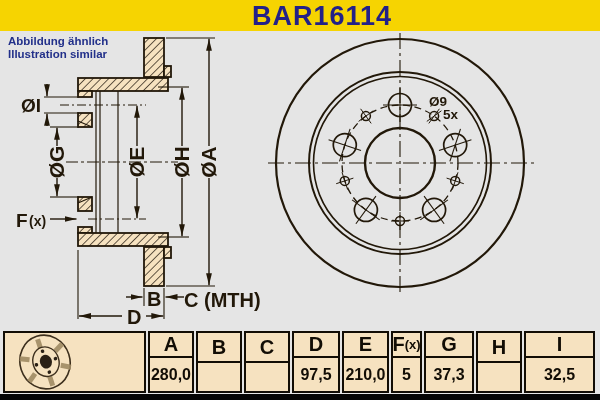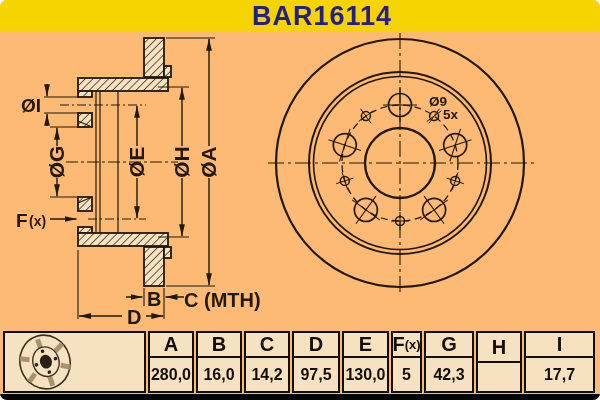--- a/index.html
+++ b/index.html
@@ -1,20 +1,19 @@
 <!DOCTYPE html>
 <html><head>
 <meta charset="utf-8">
 <style>
   html,body{margin:0;padding:0;}
   .stage{
     position:relative;width:600px;height:400px;overflow:hidden;
-    background:#fdba74;
+    background:#e5e5e5;
     font-family:"Liberation Sans",sans-serif;
-    border-radius:7px;
   }
   .banner{
     position:absolute;left:0;top:0;width:600px;height:31px;
     background:#f6d401;
   }
   .banner .title{
     position:absolute;left:44px;right:0;top:1px;text-align:center;
     font-size:27px;font-weight:bold;letter-spacing:1px;color:#232188;
   }
   .note{
@@ -49,20 +48,24 @@
 </style>
 </head>
 <body>
 
 <div class="stage">
 
   <div class="banner">
     <div class="title">BAR16114</div>
   </div>
 
+  <div class="note">
+    <div>Abbildung ähnlich</div>
+    <div>Illustration similar</div>
+  </div>
 
   <svg class="drawing" width="600" height="400" viewBox="0 0 600 400">
     <defs>
       <pattern id="hatch" width="5.5" height="5.5" patternUnits="userSpaceOnUse" patternTransform="rotate(45)">
         <rect width="5.5" height="5.5" fill="#f6e2c0"></rect>
         <line x1="0" y1="0" x2="0" y2="5.5" stroke="#241a10" stroke-width="1.4"></line>
       </pattern>
       <marker id="arr" markerUnits="userSpaceOnUse" markerWidth="13" markerHeight="7" refX="12" refY="3.5" orient="auto">
         <path d="M0,0.6 L12,3.5 L0,6.4 Z" fill="#221809"></path>
       </marker>
@@ -225,48 +228,46 @@
         </g>
       </svg>
     </div>
 
     <div class="cell col" style="width:46px">
       <div class="hdr">A</div>
       <div class="val">280,0</div>
     </div>
     <div class="cell col" style="width:46px">
       <div class="hdr">B</div>
-      <div class="val">16,0</div>
     </div>
     <div class="cell col" style="width:46px">
       <div class="hdr">C</div>
-      <div class="val">14,2</div>
     </div>
     <div class="cell col" style="width:48px">
       <div class="hdr">D</div>
       <div class="val">97,5</div>
     </div>
     <div class="cell col" style="width:47px">
       <div class="hdr">E</div>
-      <div class="val">130,0</div>
+      <div class="val">210,0</div>
     </div>
     <div class="cell col" style="width:31px">
       <div class="hdr">
           <span>F</span>
           <span class="small">(x)</span>
         </div>
       <div class="val">5</div>
     </div>
     <div class="cell col" style="width:50px">
       <div class="hdr">G</div>
-      <div class="val">42,3</div>
+      <div class="val">37,3</div>
     </div>
     <div class="cell col" style="width:46px">
       <div class="hdr">H</div>
     </div>
     <div class="cell col" style="width:71px">
       <div class="hdr">I</div>
-      <div class="val">17,7</div>
+      <div class="val">32,5</div>
     </div>
   </div>
 
   <div class="bottom-strip"></div>
 </div>
 
 </body></html>

